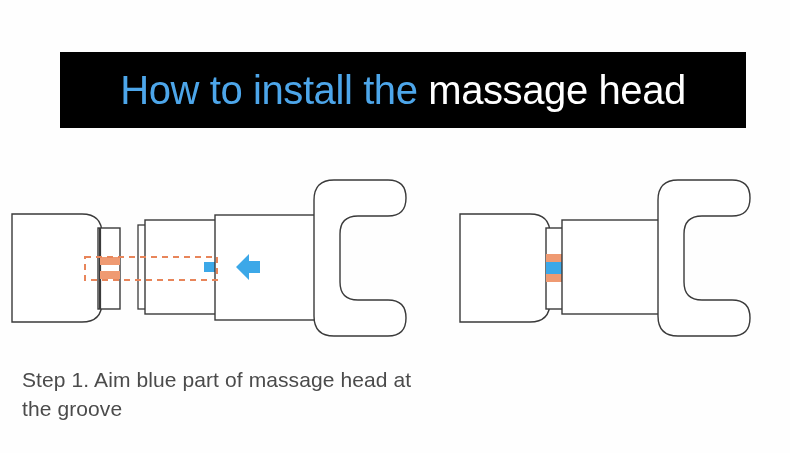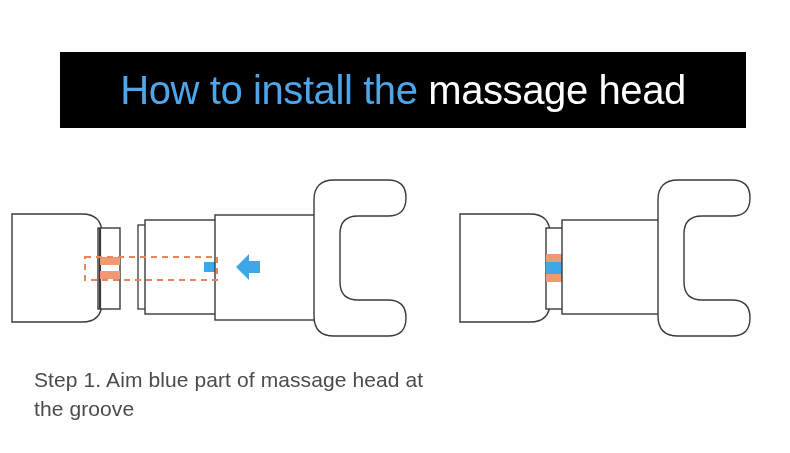--- a/index.html
+++ b/index.html
@@ -64,21 +64,20 @@
     font-family: "Liberation Sans", sans-serif;
     font-size: 21px;
     font-weight: normal;
     line-height: 1.38;
     letter-spacing: 0.1px;
   }
   #caption-step1 {
     left: 22px;
     top: 366px;
     width: 410px;
-    margin-left: 12px;
   }
   #caption-step2 {
     left: 460px;
     top: 366px;
     width: 320px;
   }
 </style>
 </head>
 <body>
 

